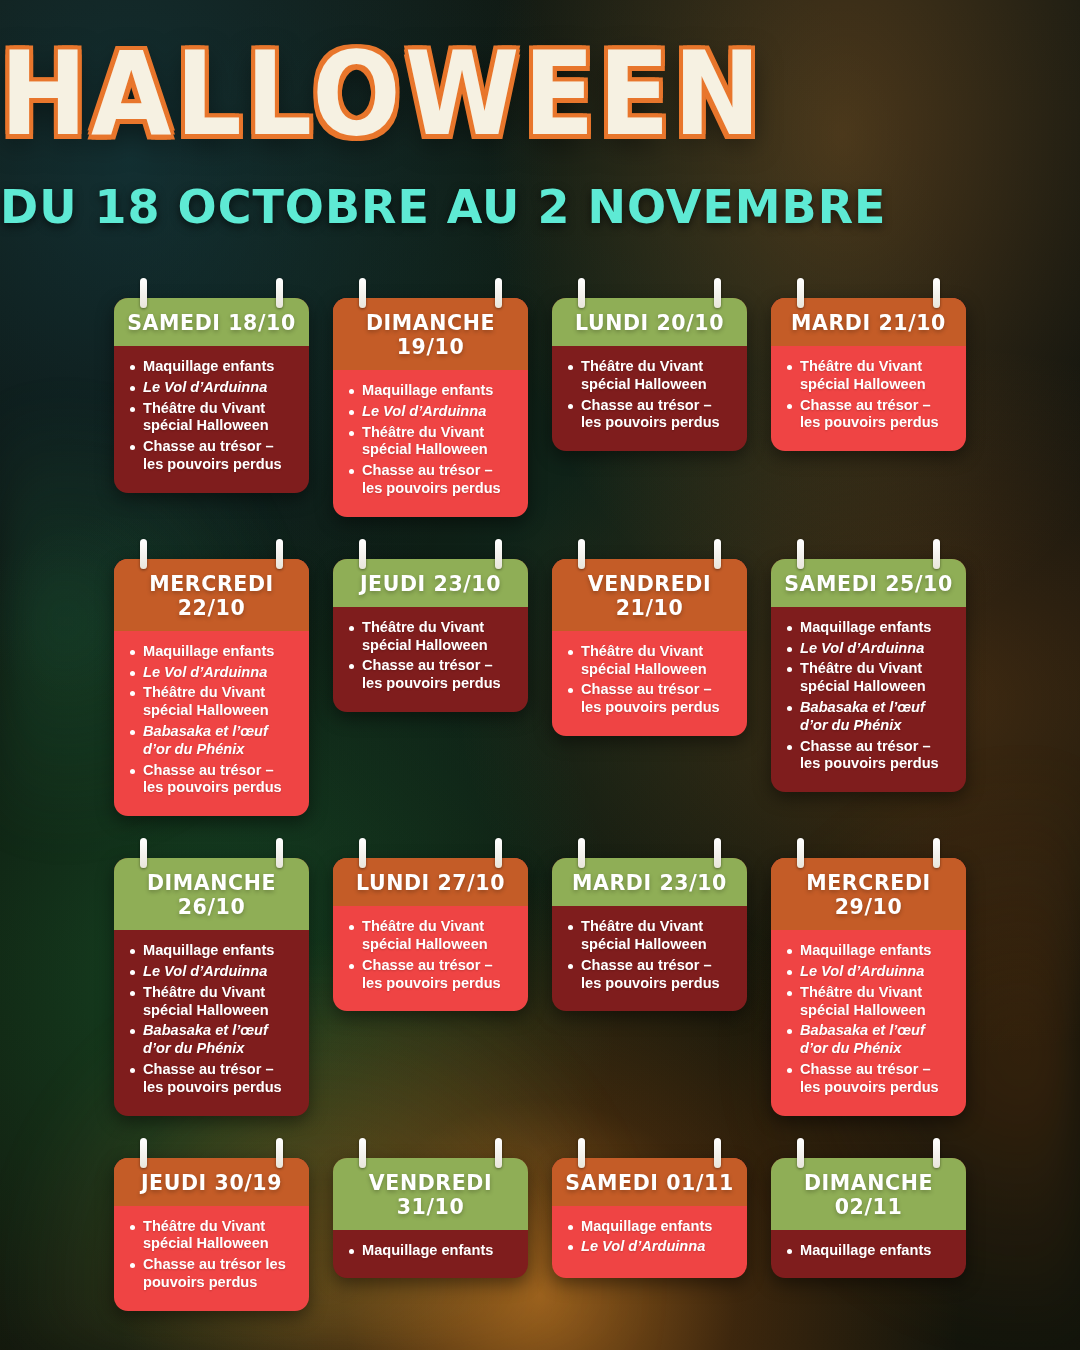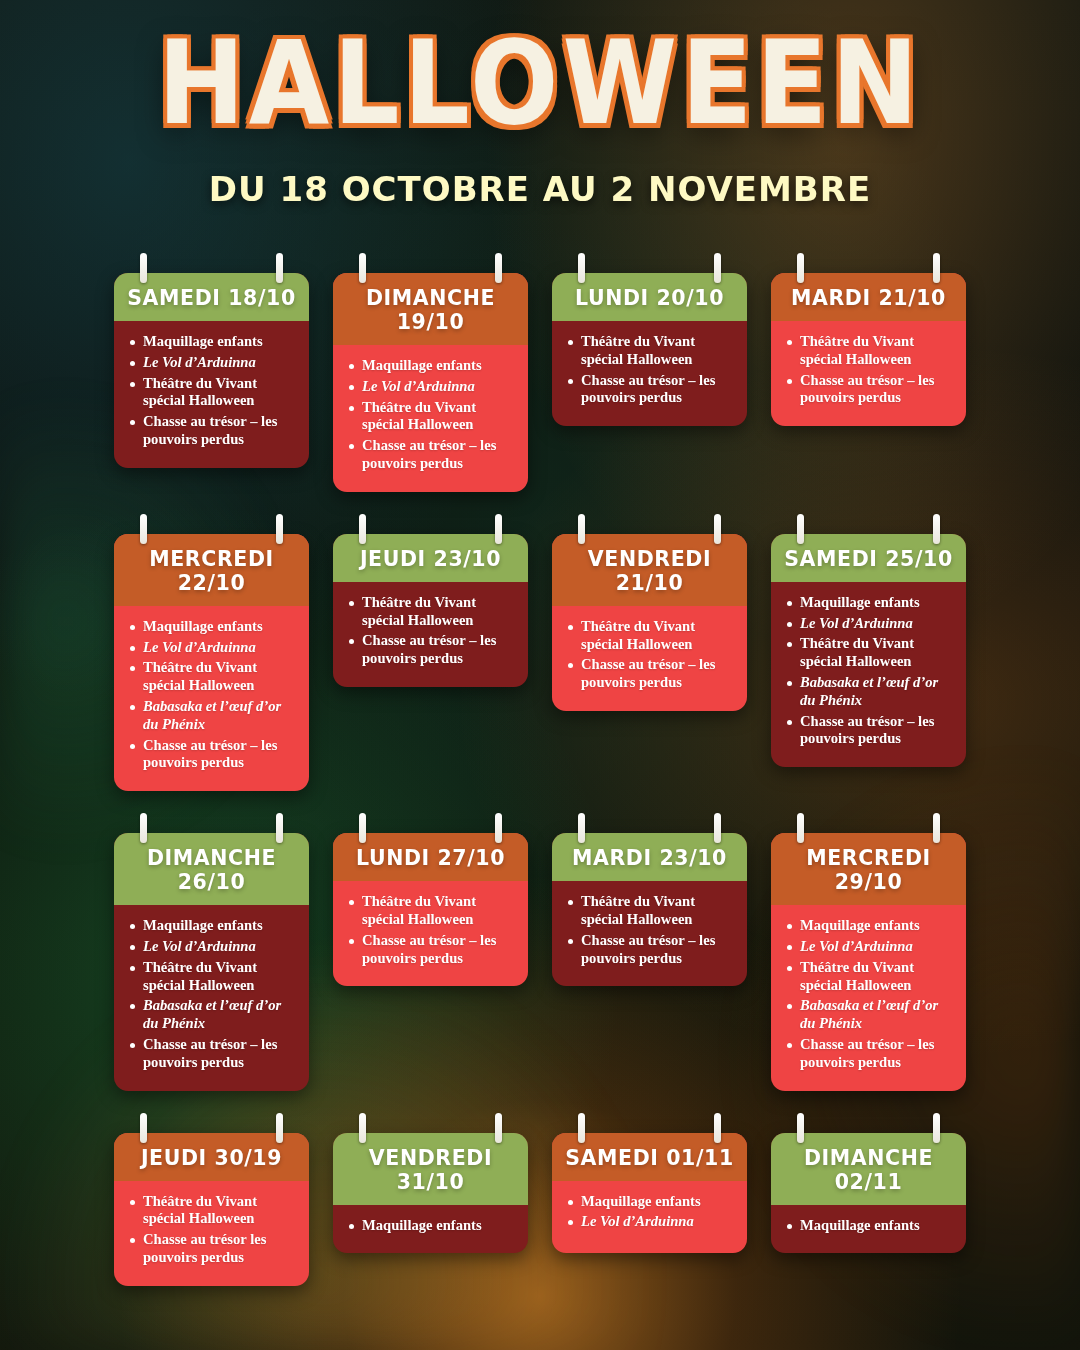--- a/index.html
+++ b/index.html
@@ -34,21 +34,21 @@
     background:
       radial-gradient(circle at 6% 46%, rgba(60,200,120,0.18) 0%, rgba(0,0,0,0) 18%),
       radial-gradient(circle at 95% 78%, rgba(255,120,30,0.16) 0%, rgba(0,0,0,0) 20%),
       radial-gradient(circle at 30% 95%, rgba(255,180,60,0.20) 0%, rgba(0,0,0,0) 22%);
     filter: blur(24px);
   }
 
   #content { position: relative; z-index: 2; }
 
   
-  .title-wrap { text-align: center; padding-top: 31px; }
+  .title-wrap { padding-top: 42px; }
 
   .main-title {
     font-family: "DejaVu Sans", sans-serif;
     font-weight: 700;
     font-size: 104px;
     letter-spacing: 4px;
     color: #f6f1e2;
     text-shadow:
       0 0 0 #e8762c,
       4px 0 0 #e8762c, -4px 0 0 #e8762c, 0 4px 0 #e8762c, 0 -4px 0 #e8762c,
@@ -56,23 +56,23 @@
       0 8px 26px rgba(0,0,0,0.55);
     line-height: 1;
     transform: scaleY(1.12);
     display: inline-block;
   }
 
   .subtitle {
     margin-top: 34px;
     font-family: "DejaVu Sans", sans-serif;
     font-weight: 700;
-    font-size: 34px;
+    font-size: 46px;
     letter-spacing: 1px;
-    color: #fef9c3;
+    color: #5eead4;
     text-shadow: 0 3px 10px rgba(0,0,0,0.6);
   }
 
   
   .grid {
     margin: 44px auto 0;
     width: 852px;
     display: grid;
     grid-template-columns: repeat(4, 1fr);
     column-gap: 24px;
@@ -121,21 +121,21 @@
     text-shadow: 0 2px 4px rgba(0,0,0,0.25);
   }
 
   .card-body { padding: 12px 12px 16px 14px; }
 
   ul { list-style: none; }
   li {
     position: relative;
     padding-left: 15px;
     margin-bottom: 3px;
-    font-family: Liberation Serif, serif;
+    font-family: Liberation Sans, sans-serif;
     font-size: 14.6px;
     font-weight: 700;
     line-height: 1.22;
     color: #ffffff;
     text-shadow: 0 1px 2px rgba(0,0,0,0.18);
   }
   li::before {
     content: "";
     position: absolute;
     left: 2px;

